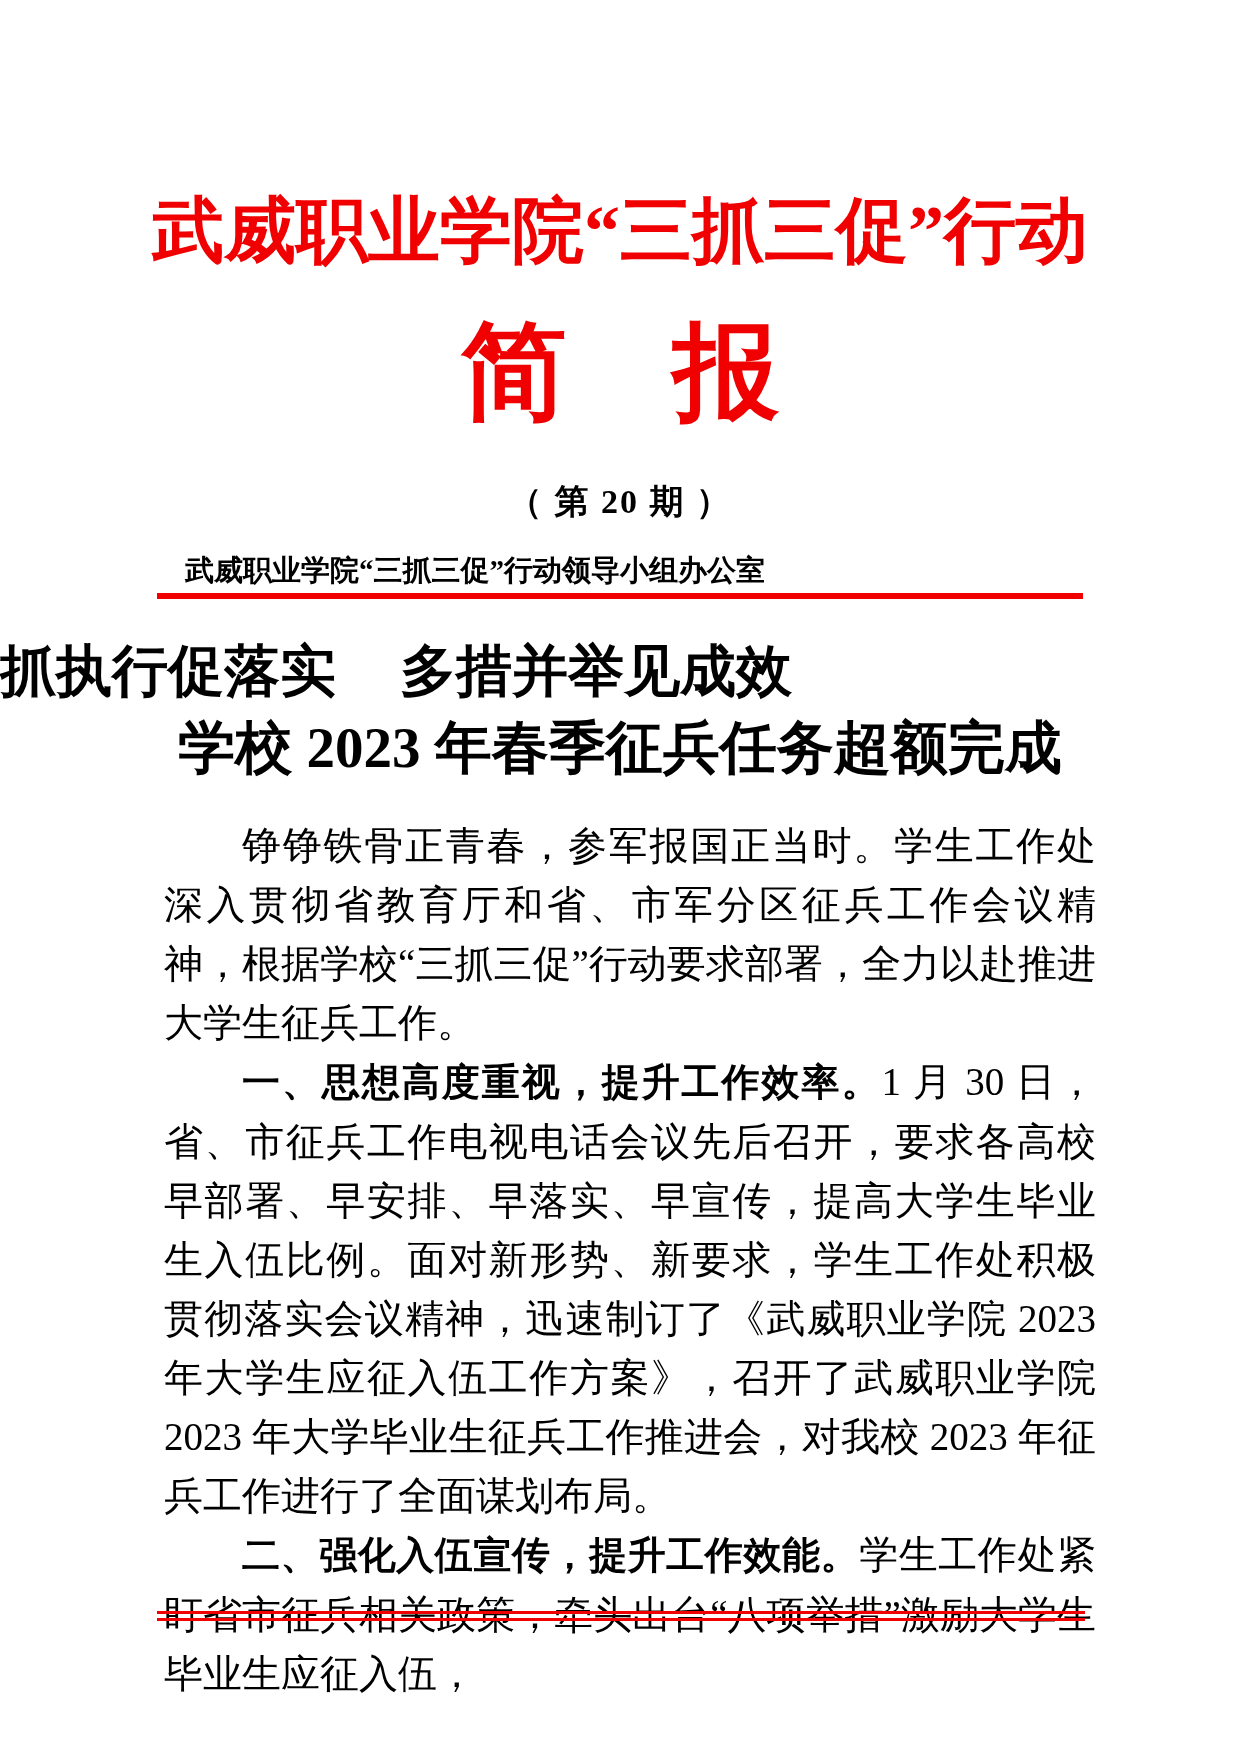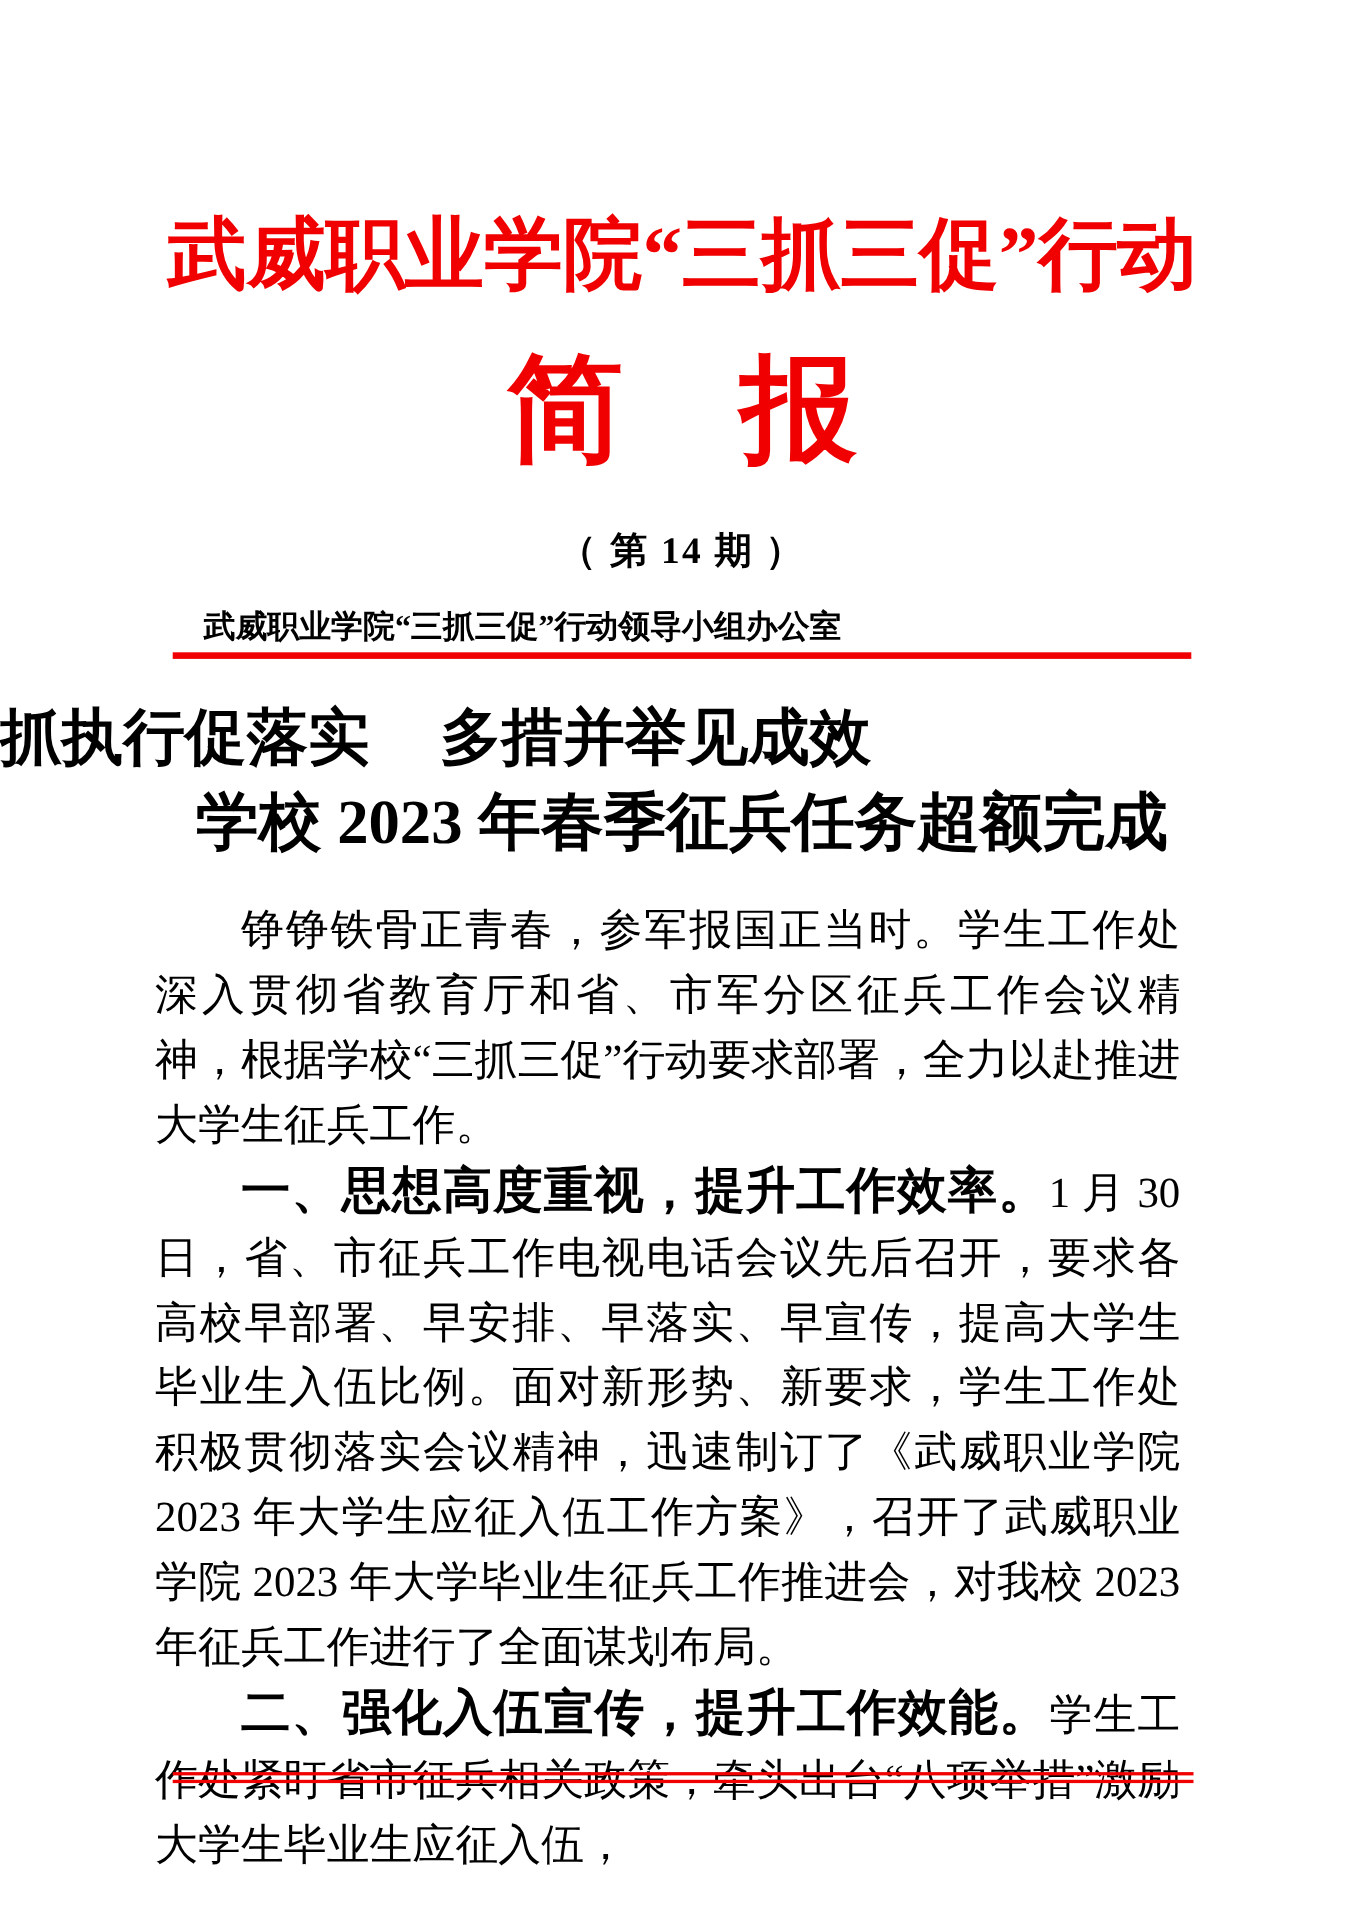--- a/index.html
+++ b/index.html
@@ -90,34 +90,34 @@
     font-size: 57px;
     font-weight: bold;
     line-height: 1.25;
     white-space: nowrap;
   }
 
   
   .article-body {
     position: absolute;
     top: 816px;
-    left: 141px;
+    left: 164px;
     width: 932px;
     font-size: 39px;
     line-height: 59px;
     text-align: justify;
   }
   .article-body p {
     margin: 0;
     text-indent: 2em;
   }
   .seg-bold {
     font-weight: bold;
     font-family: "Liberation Sans", "DejaVu Sans", sans-serif;
-    font-size: 45px;
+    font-size: 38px;
   }
 
   
   .rule-double {
     position: absolute;
     top: 1611px;
     left: 157px;
     width: 928px;
     height: 4px;
     border-top: 3px solid var(--accent);
@@ -127,21 +127,21 @@
 </style>
 </head>
 <body>
 
 <div class="page">
 
   <div class="abs title-main">武威职业学院“三抓三促”行动</div>
 
   <div class="abs title-sub">简　报</div>
 
-  <div class="abs issue-line">（ 第 14 期 ）</div>
+  <div class="abs issue-line">（ 第 20 期 ）</div>
 
   <div class="abs masthead-row">
     <span class="masthead-office">武威职业学院“三抓三促”行动领导小组办公室</span>
   </div>
 
   <div class="rule-thick"></div>
 
   <div class="abs headline-1">
     <span>抓执行促落实</span><span class="hgap"></span><span>多措并举见成效</span>
   </div>

